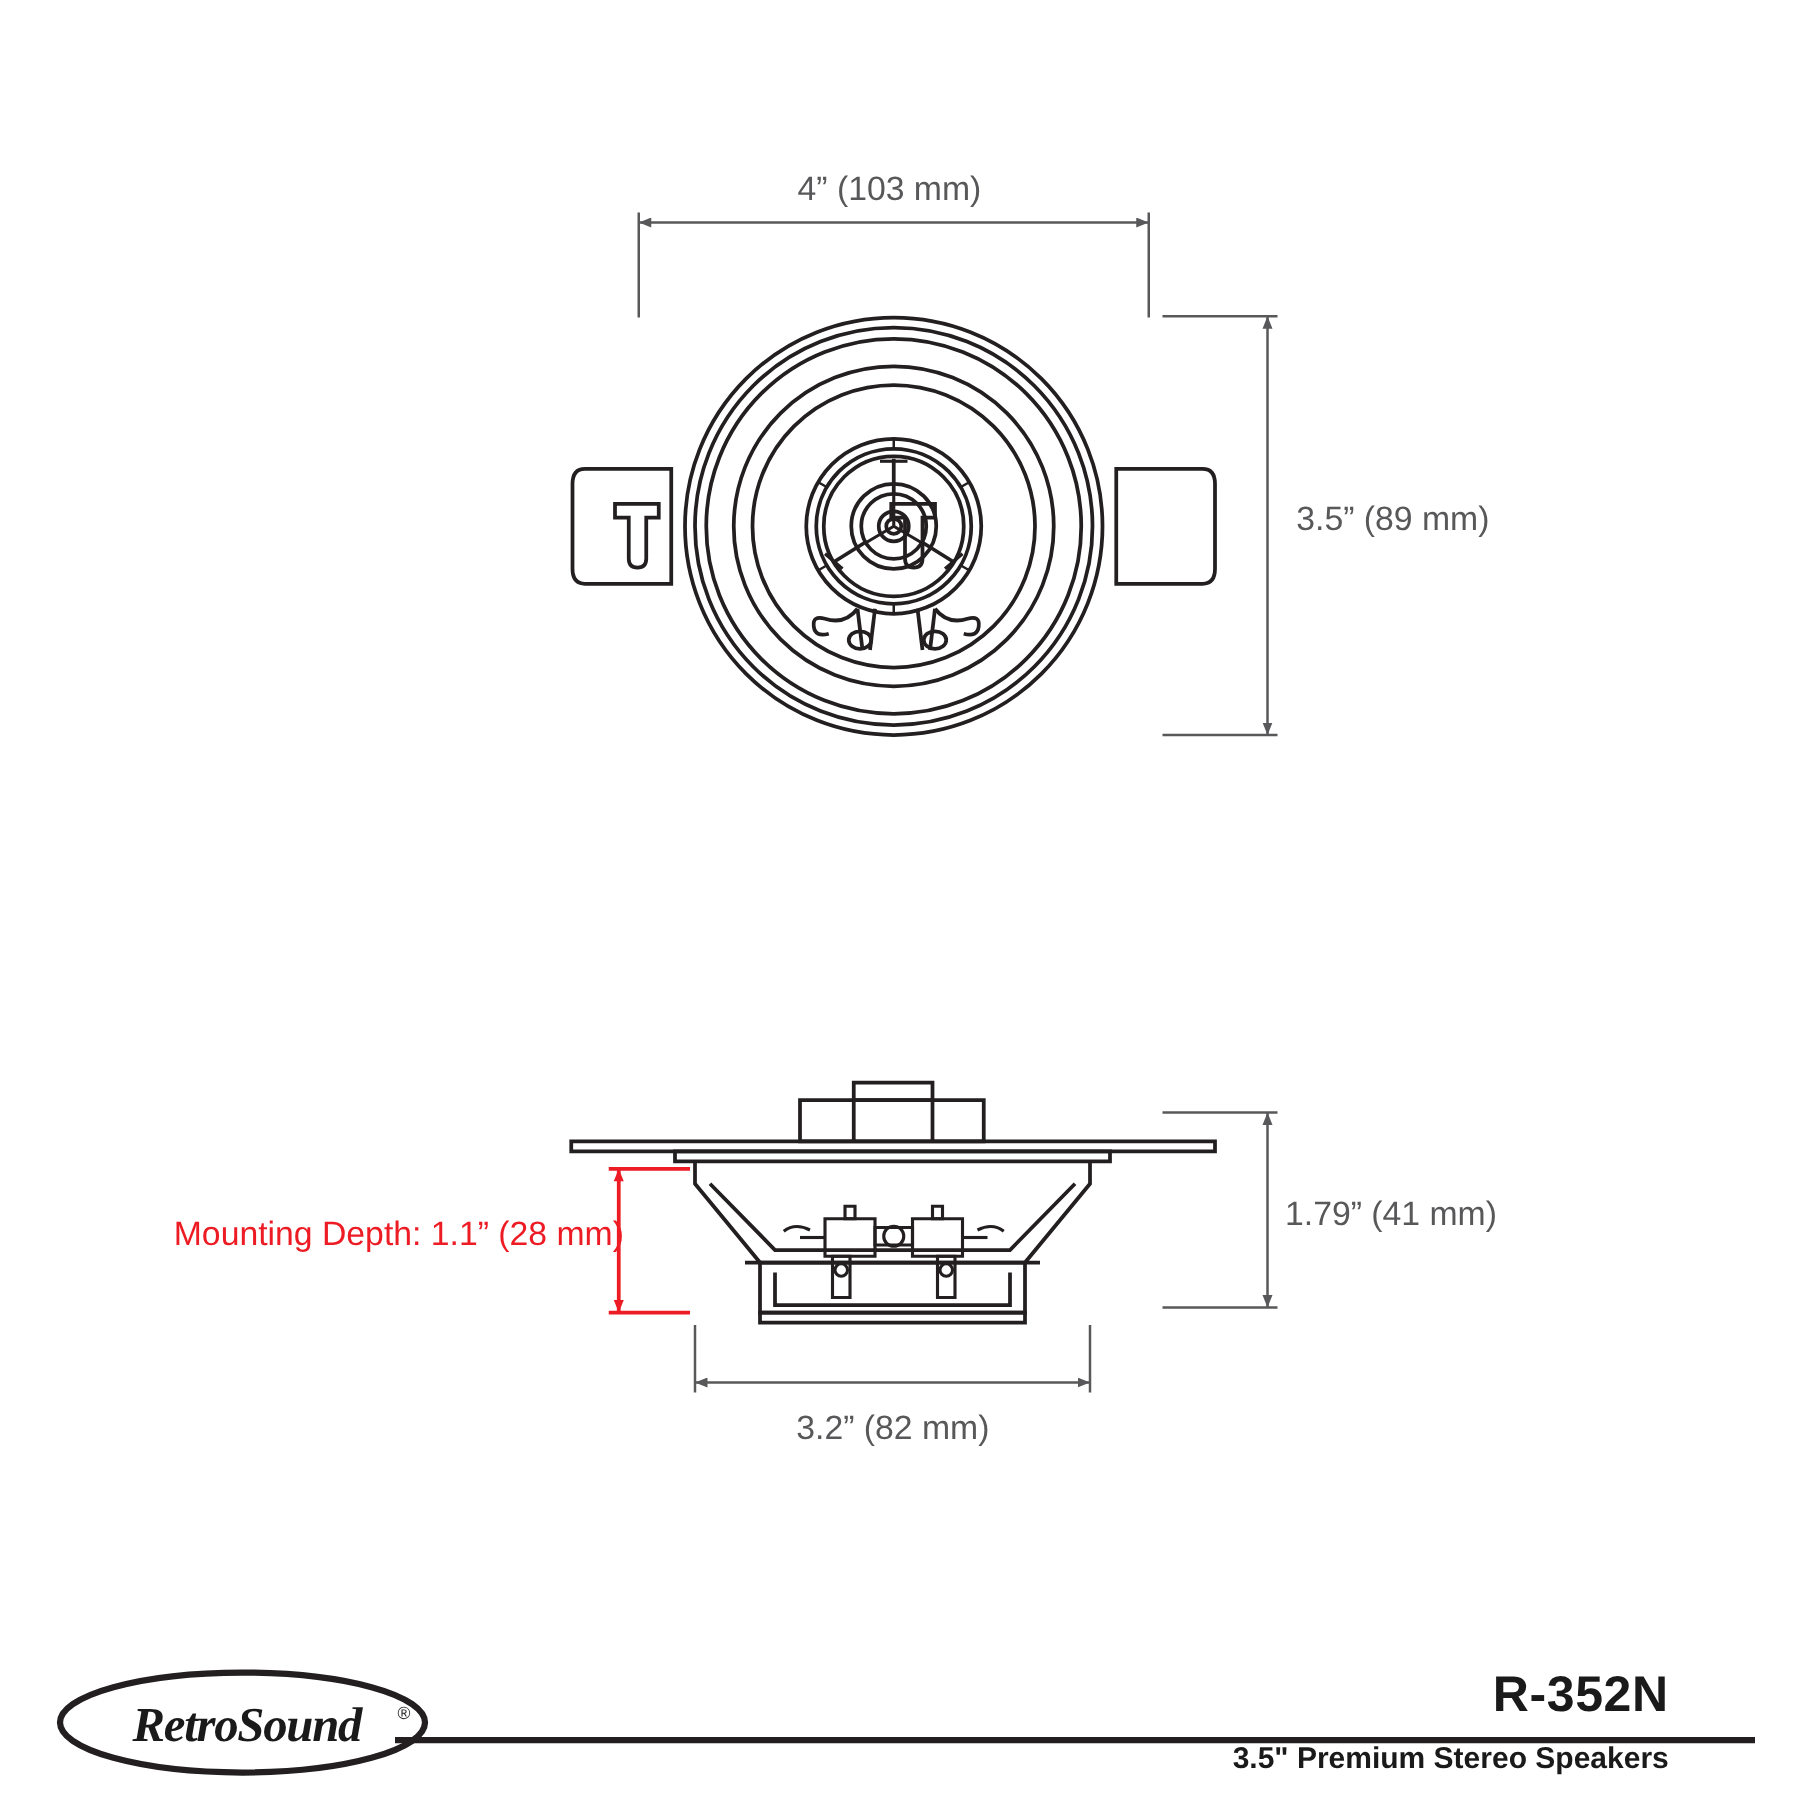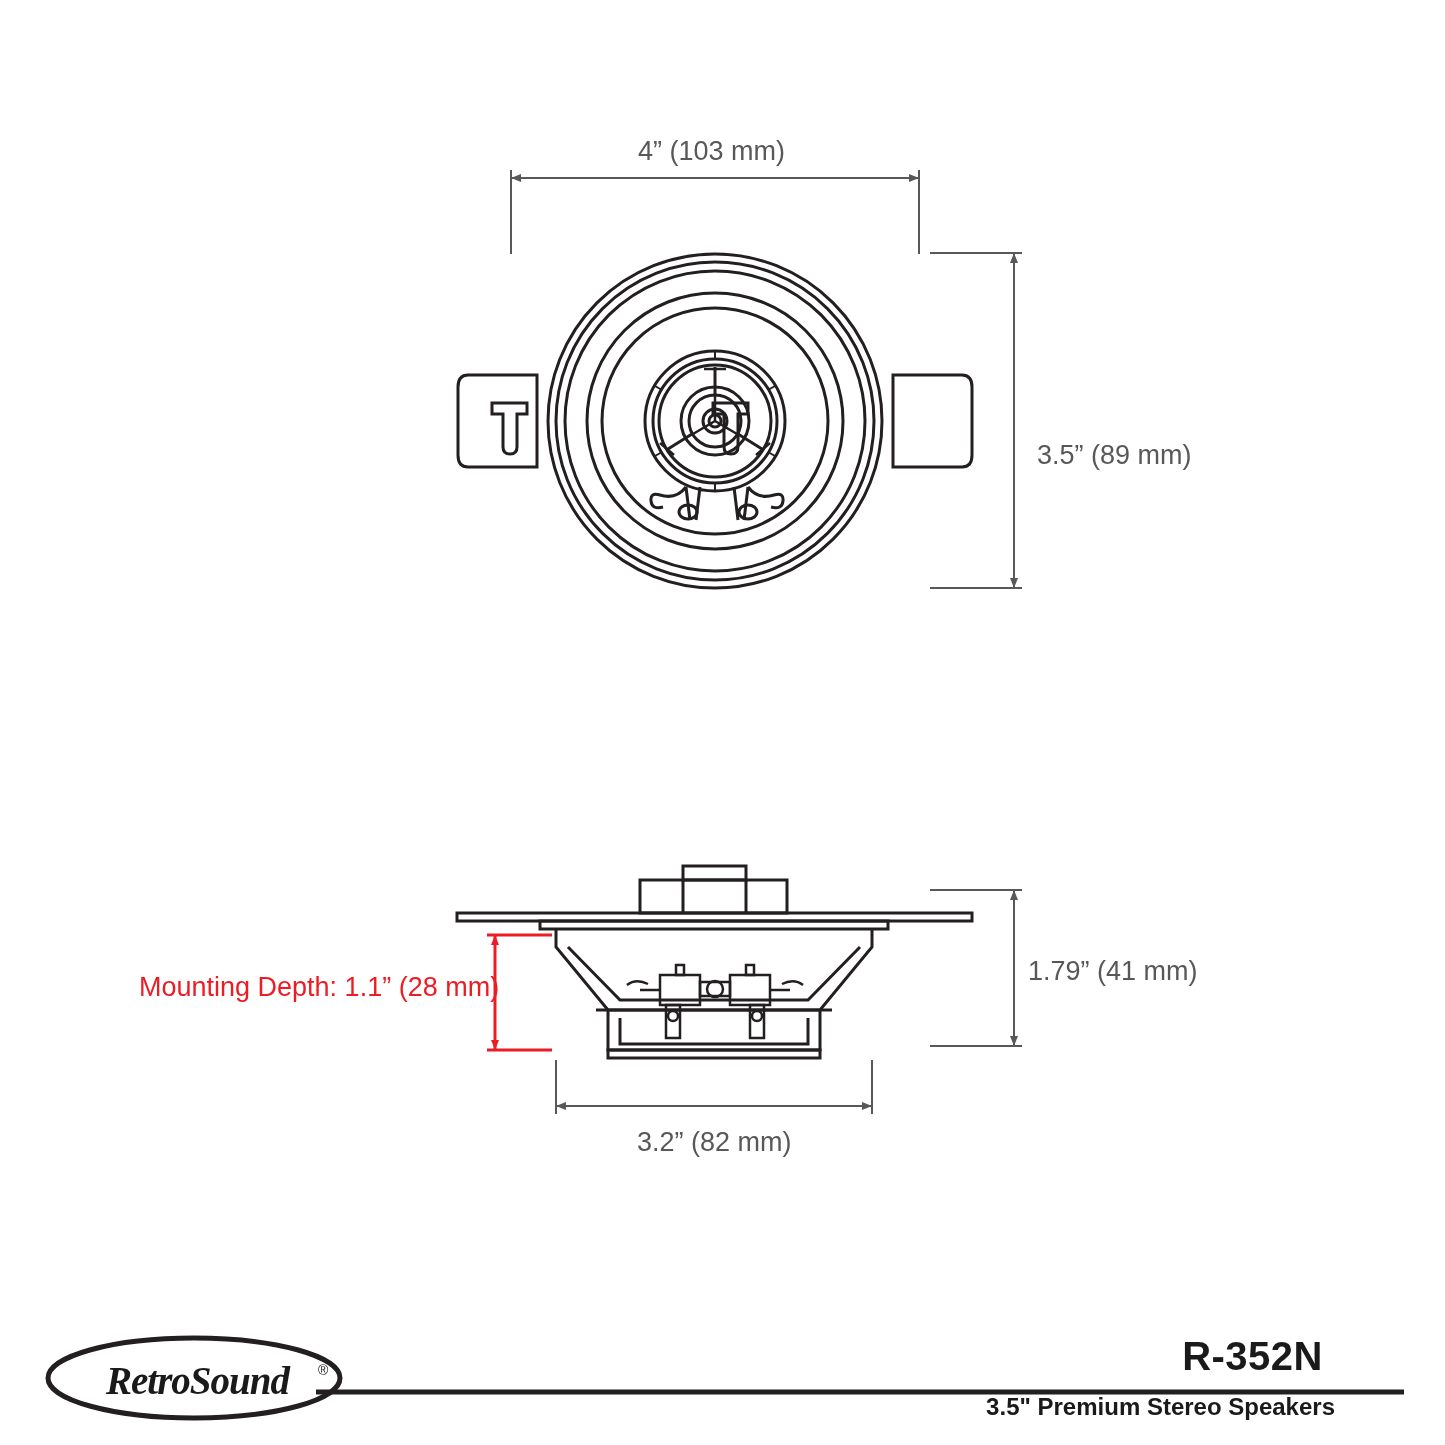--- a/index.html
+++ b/index.html
@@ -31,38 +31,38 @@
   .dim-label.red {
     color: #ed1c24;
     margin-left: 45px;
   }
   #lbl-width {
     left: 638px;
     top: 136px;
   }
   #lbl-height {
     left: 1037px;
-    top: 440px;
+    top: 400px;
   }
   #lbl-depth-side {
     left: 1028px;
     top: 956px;
   }
   #lbl-diameter-side {
     left: 637px;
     top: 1127px;
     text-align: right;
   }
   #lbl-mounting-depth {
     left: 94px;
     top: 972px;
   }
   #footer-model {
     position: absolute;
-    right: 56px;
+    right: 44px;
     top: 1334px;
     color: #1a1a1a;
     font-size: 40px;
     font-weight: bold;
     font-family: "Liberation Sans", sans-serif;
     letter-spacing: 0.5px;
   }
   #footer-sub {
     position: absolute;
     right: 44px;

